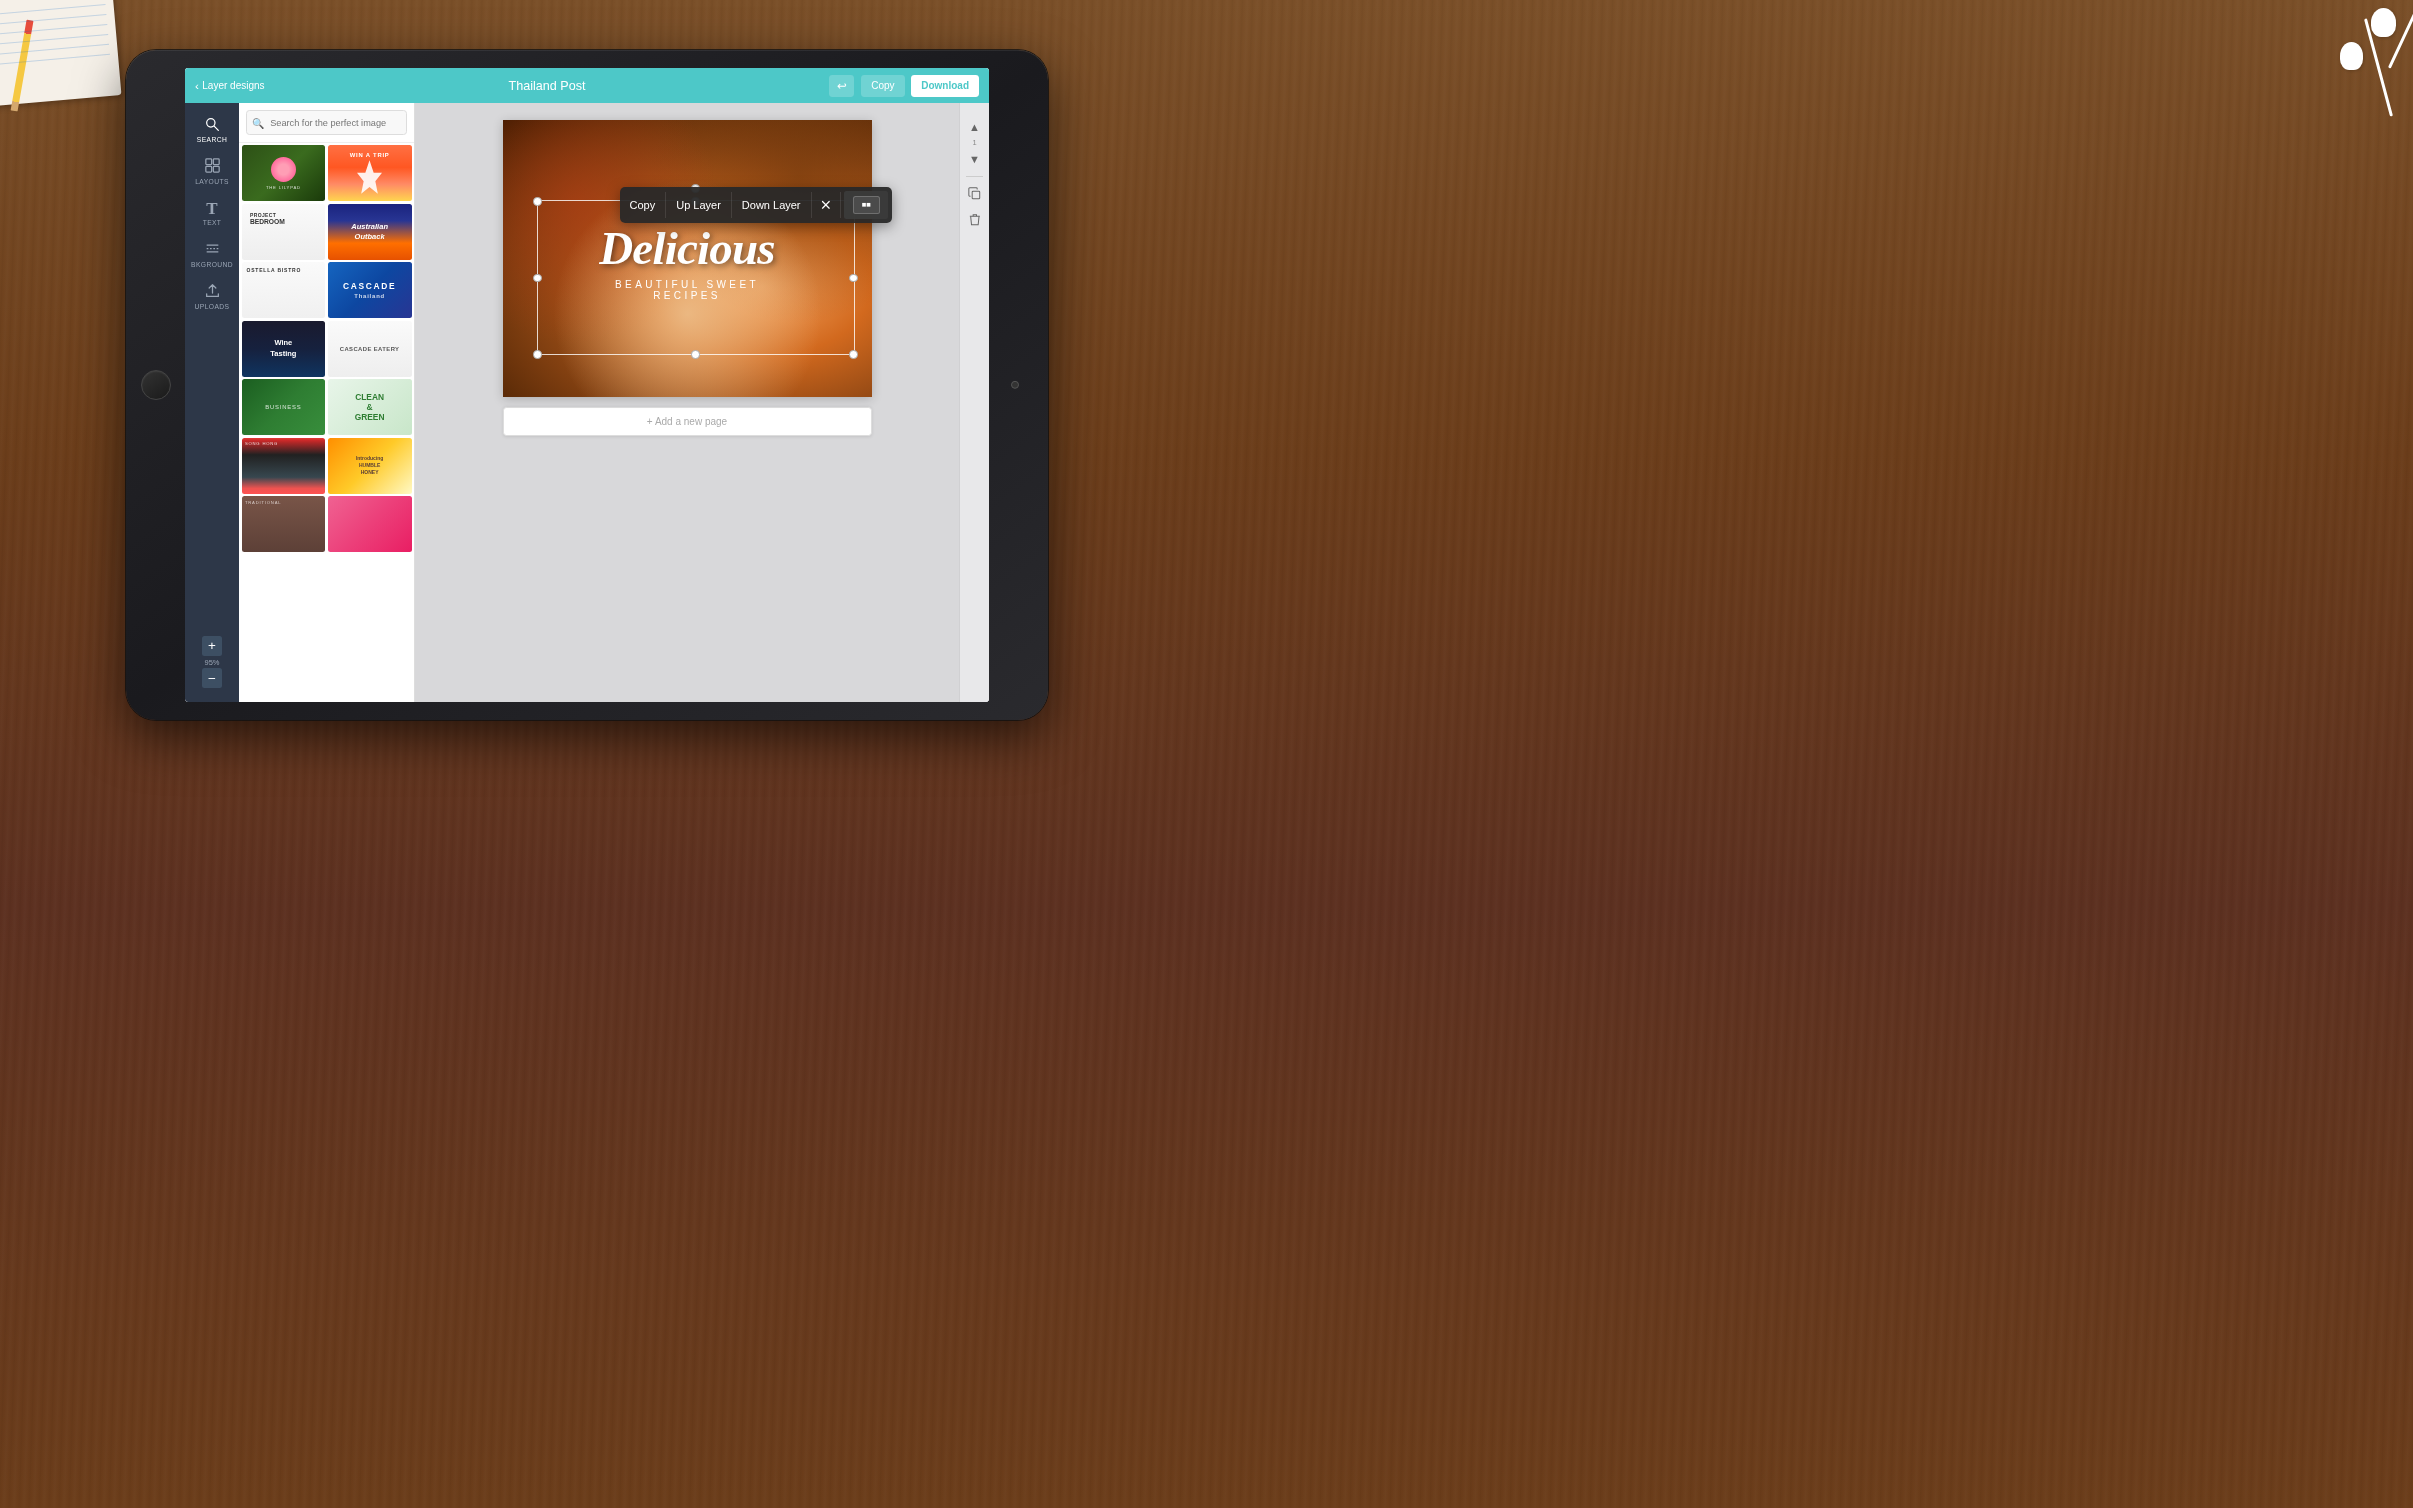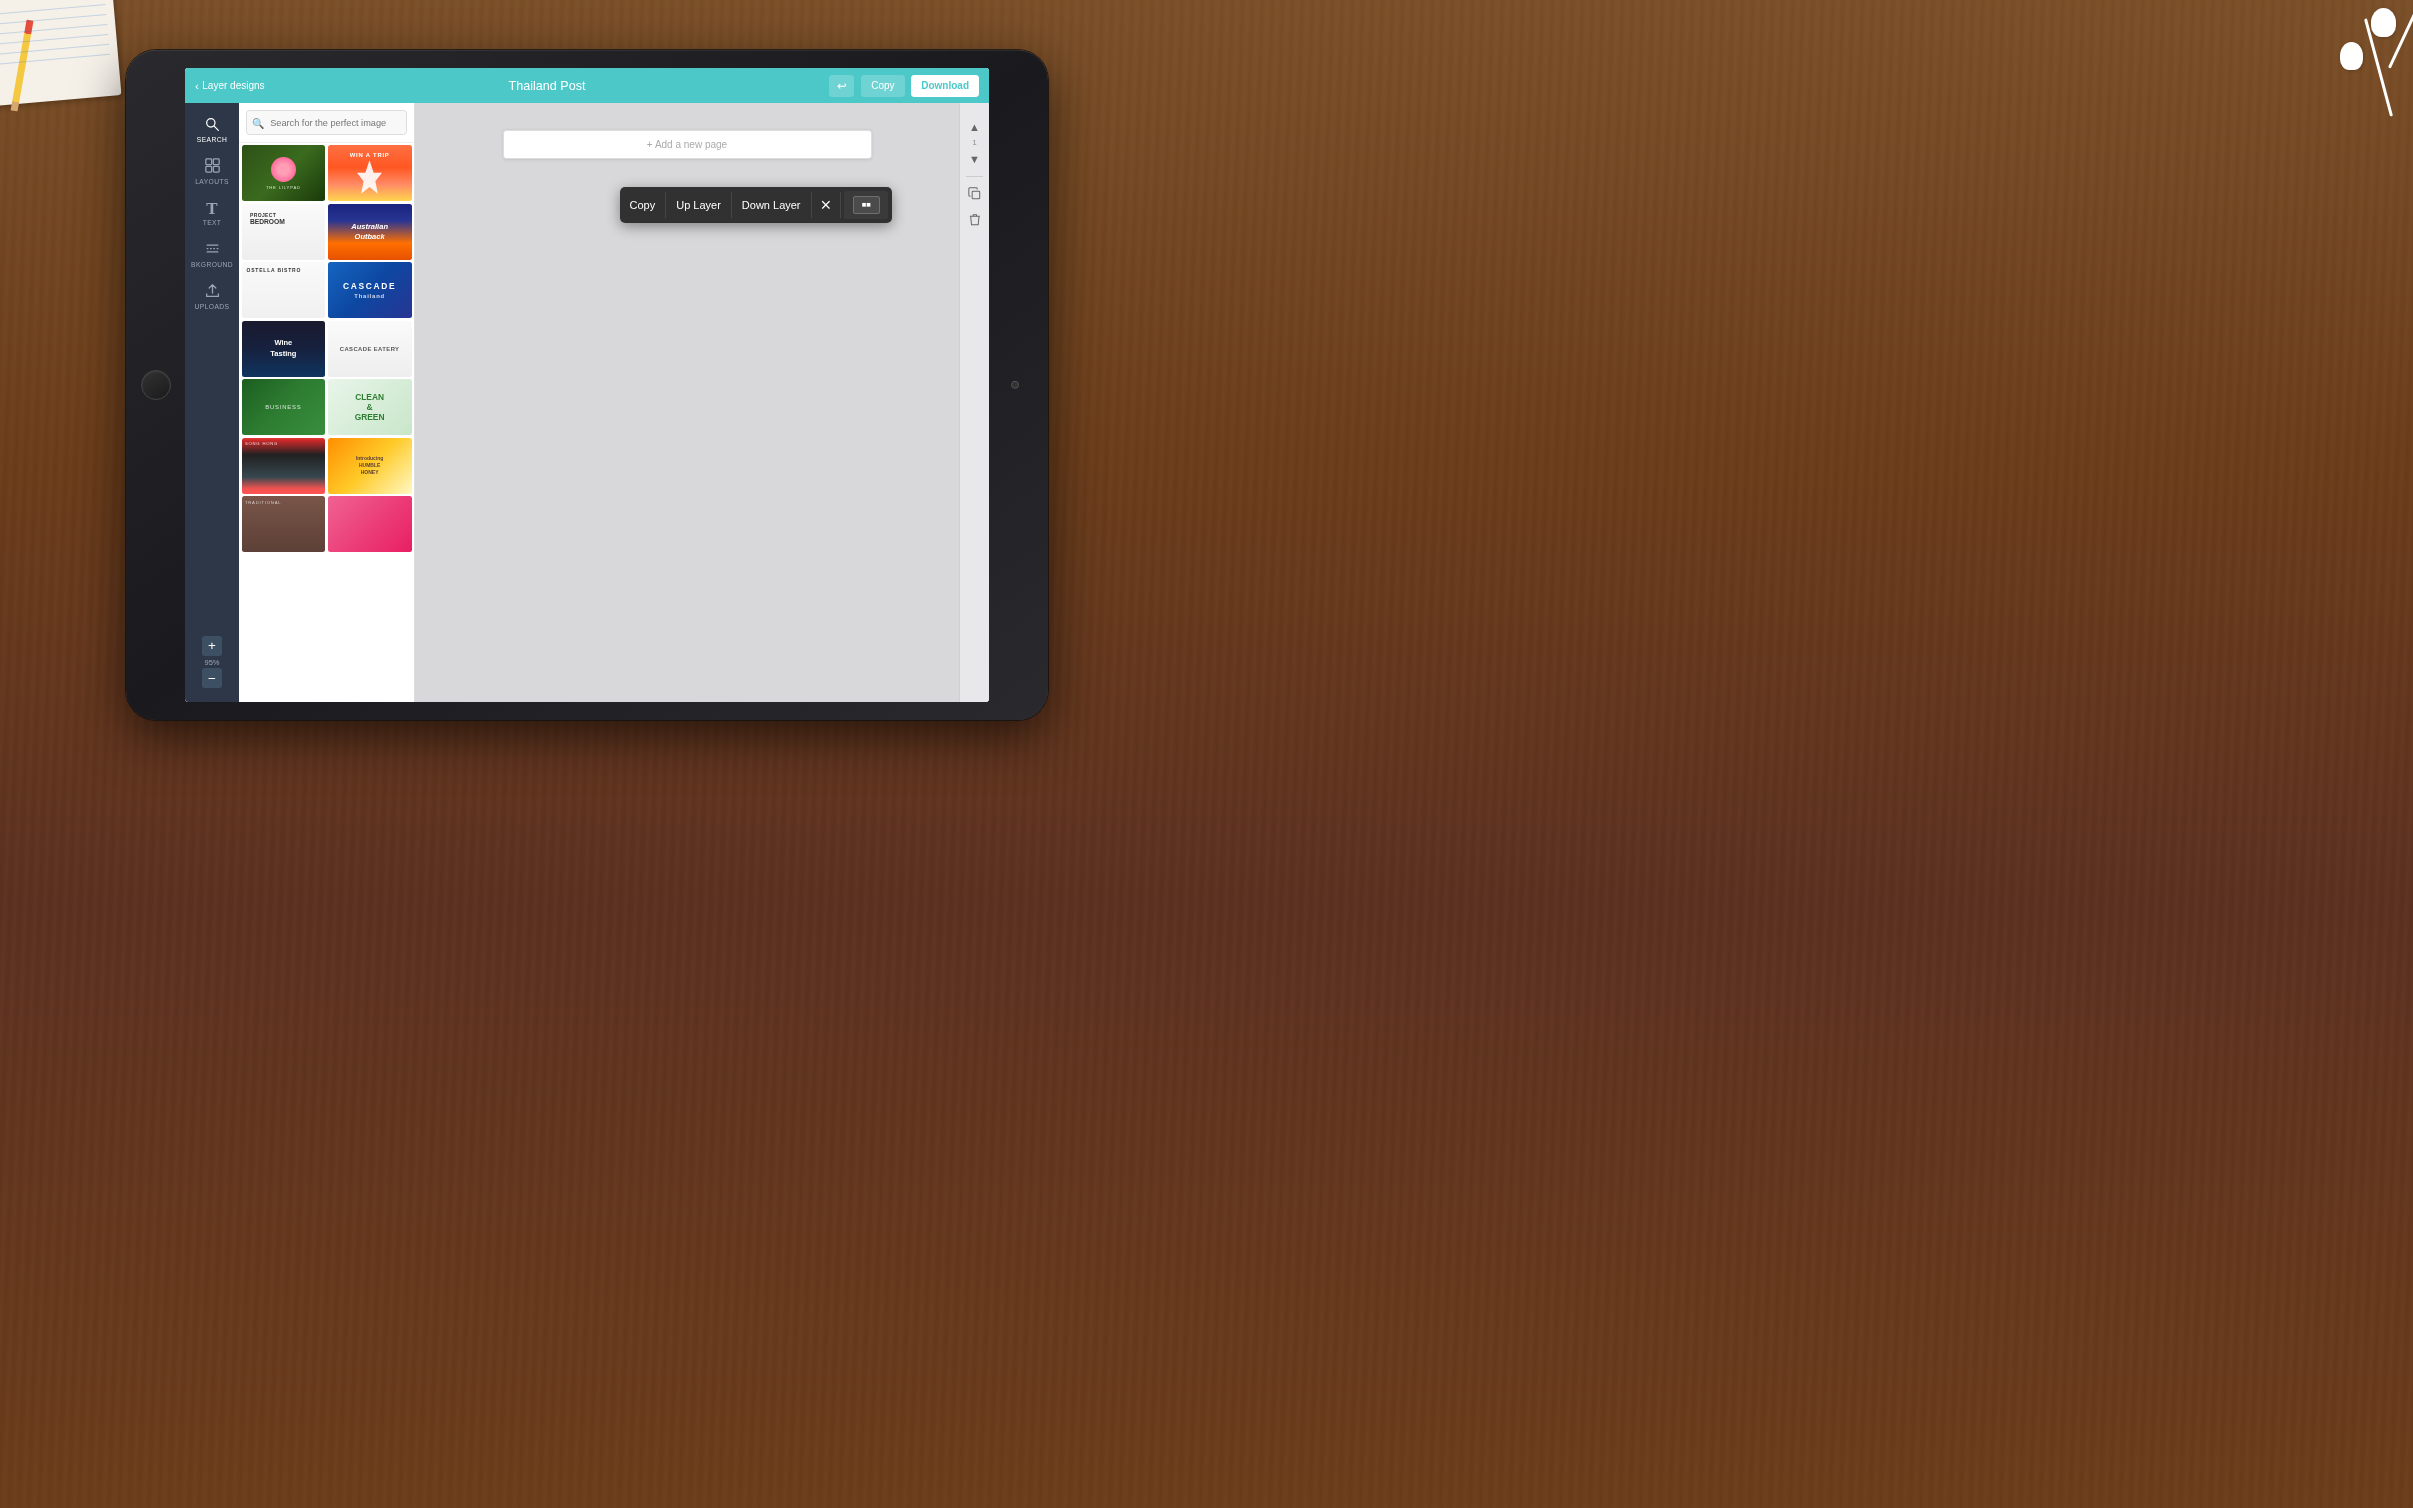--- a/index.html
+++ b/index.html
@@ -880,20 +880,40 @@
                   <path d="M3 3 L11 11 M11 3 L3 11" stroke="white" stroke-width="1.5" stroke-linecap="round"></path>
                 </svg>
               </div>
               <div class="ctx-opacity">
                 <div class="ctx-opacity-box">
                   <span style="font-size:7.5px; color:white;">■■</span>
                 </div>
               </div>
             </div>
 
+            <div class="canvas">
+              <div class="food-image"></div>
+
+              <div class="canvas-text-overlay">
+                <div class="canvas-main-text">Delicious</div>
+                <div class="canvas-sub-text">BEAUTIFUL SWEET RECIPES</div>
+              </div>
+
+              <div class="selection-overlay">
+                <div class="handle h-tl"></div>
+                <div class="handle h-tm"></div>
+                <div class="handle h-tr"></div>
+                <div class="handle h-ml"></div>
+                <div class="handle h-mr"></div>
+                <div class="handle h-bl"></div>
+                <div class="handle h-bm"></div>
+                <div class="handle h-br"></div>
+                <div class="handle h-rot"></div>
+              </div>
+            </div>
 
             <div class="add-page-btn">+ Add a new page</div>
           </div>
         </div>
 
         <div class="right-toolbar">
           <div class="rt-group">
             <button class="rt-btn">
               <span>▲</span>
             </button>

